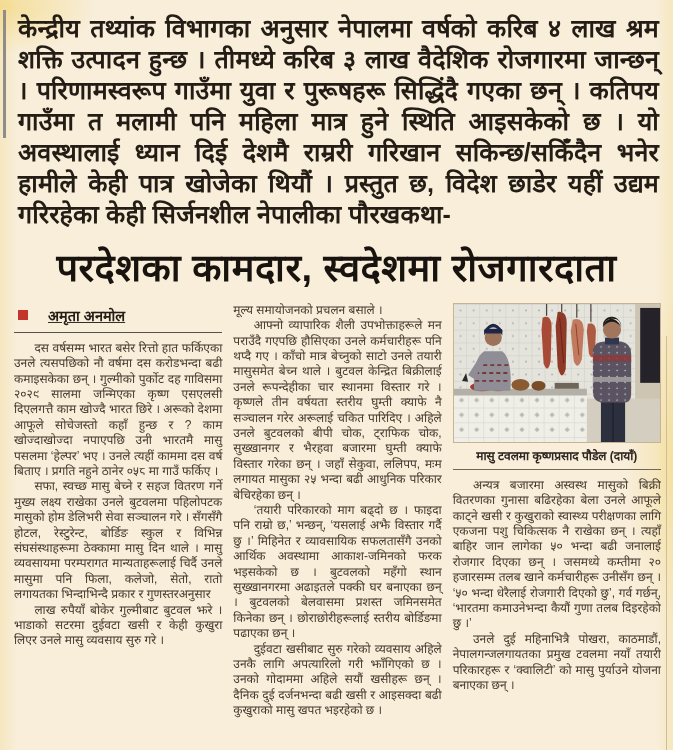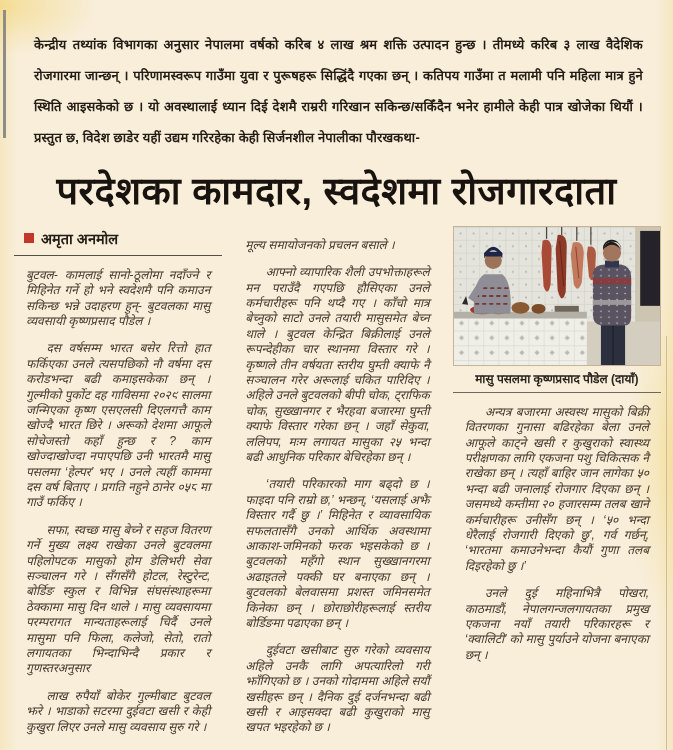--- a/index.html
+++ b/index.html
@@ -9,38 +9,38 @@
     background:
       radial-gradient(ellipse 130px 70px at 6px 6px, rgba(240,204,80,.45), transparent 70%),
       radial-gradient(ellipse 60px 220px at 671px 460px, rgba(240,208,96,.35), transparent 75%),
       linear-gradient(90deg, rgba(238,206,96,.22), transparent 2.5%, transparent 97.5%, rgba(238,206,96,.22)),
       #f8eeda;
     color:#37302a;position:relative;
   }
   .left-rule{position:absolute;left:3px;top:10px;width:3px;height:128px;background:#8e8d89;}
   .right-edge-line{position:absolute;right:6px;top:336px;width:1px;height:414px;background:#cfbd9a;}
   .intro{
-    margin:16px;padding:13px 14px 0 18px;
-    font-size:13px;line-height:31px;font-weight:700;
+    margin:0;padding:13px 14px 0 18px;
+    font-size:25px;line-height:31px;font-weight:700;
     text-align:justify;color:#241d15;letter-spacing:.2px;
   }
   .headline{
     margin:17px 8px 8px 8px;
     font-size:38px;line-height:1.15;font-weight:700;
     text-align:center;color:#18130e;letter-spacing:.5px;
   }
   .columns{display:flex;gap:11px;padding:4px 12px 0 14px;align-items:flex-start;}
   .col{flex:1 1 0;min-width:0;}
-  .byline{display:flex;align-items:center;gap:7px;margin:2px 0 0 10px;}
+  .byline{display:flex;align-items:center;gap:20px;margin:2px 0 0 4px;text-decoration:underline;}
   .bullet{width:10px;height:10px;background:#c2372a;display:inline-block;flex:0 0 auto;}
   .byline-name{font-weight:700;font-size:14.5px;color:#241d15;}
   .byline-rule{border-bottom:1.5px solid #55504a;margin:7px 0 8px 0;}
   .body-p{
-    margin:12px;font-size:12px;line-height:15.4px;
-    text-align:justify;color:#453a2e;font-style:italic;
+    margin:0;font-size:12px;line-height:15.4px;
+    text-align:justify;color:#453a2e;
   }
   .indent{text-indent:1.7em;}
   figure{margin:0;}
   .photo{
     width:100%;height:140px;border:1px solid #c7b395;
     box-sizing:border-box;background:#ddd;overflow:hidden;
   }
   .photo svg{display:block;width:100%;height:100%;}
   figcaption{
     text-align:center;font-weight:700;font-size:12px;
@@ -60,21 +60,20 @@
   <h1 class="headline">परदेशका कामदार, स्वदेशमा रोजगारदाता</h1>
 
   <div class="columns">
 
     <div class="col">
       <div class="byline">
         <span class="bullet"></span>
         <span class="byline-name">अमृता अनमोल</span>
       </div>
       <div class="byline-rule"></div>
-      <p class="body-p">बुटवल- कामलाई सानो-ठूलोमा नदाँज्ने र मिहिनेत गर्ने हो भने स्वदेशमै पनि कमाउन सकिन्छ भन्ने उदाहरण हुन्- बुटवलका मासु व्यवसायी कृष्णप्रसाद पौडेल ।</p>
       <p class="body-p indent">दस वर्षसम्म भारत बसेर रित्तो हात फर्किएका उनले त्यसपछिको नौ वर्षमा दस करोडभन्दा बढी कमाइसकेका छन् । गुल्मीको पुर्कोट दह गाविसमा २०२९ सालमा जन्मिएका कृष्ण एसएलसी दिएलगत्तै काम खोज्दै भारत छिरे । अरूको देशमा आफूले सोचेजस्तो कहाँ हुन्छ र ? काम खोज्दाखोज्दा नपाएपछि उनी भारतमै मासु पसलमा ‘हेल्पर’ भए । उनले त्यहीं काममा दस वर्ष बिताए । प्रगति नहुने ठानेर ०५८ मा गाउँ फर्किए ।</p>
       <p class="body-p indent">सफा, स्वच्छ मासु बेच्ने र सहज वितरण गर्ने मुख्य लक्ष्य राखेका उनले बुटवलमा पहिलोपटक मासुको होम डेलिभरी सेवा सञ्चालन गरे । सँगसँगै होटल, रेस्टुरेन्ट, बोर्डिङ स्कुल र विभिन्न संघसंस्थाहरूमा ठेक्कामा मासु दिन थाले । मासु व्यवसायमा परम्परागत मान्यताहरूलाई चिर्दै उनले मासुमा पनि फिला, कलेजो, सेतो, रातो लगायतका भिन्दाभिन्दै प्रकार र गुणस्तरअनुसार</p>
       <p class="body-p indent">लाख रुपैयाँ बोकेर गुल्मीबाट बुटवल झरे । भाडाको सटरमा दुईवटा खसी र केही कुखुरा लिएर उनले मासु व्यवसाय सुरु गरे ।</p>
     </div>
 
     <div class="col">
       <p class="body-p">मूल्य समायोजनको प्रचलन बसाले ।</p>
       <p class="body-p indent">आफ्नो व्यापारिक शैली उपभोक्ताहरूले मन पराउँदै गएपछि हौसिएका उनले कर्मचारीहरू पनि थप्दै गए । काँचो मात्र बेच्नुको साटो उनले तयारी मासुसमेत बेच्न थाले । बुटवल केन्द्रित बिक्रीलाई उनले रूपन्देहीका चार स्थानमा विस्तार गरे । कृष्णले तीन वर्षयता स्तरीय घुम्ती क्याफे नै सञ्चालन गरेर अरूलाई चकित पारिदिए । अहिले उनले बुटवलको बीपी चोक, ट्राफिक चोक, सुख्खानगर र भैरहवा बजारमा घुम्ती क्याफे विस्तार गरेका छन् । जहाँ सेकुवा, ललिपप, मःम लगायत मासुका २५ भन्दा बढी आधुनिक परिकार बेचिरहेका छन् ।</p>
       <p class="body-p indent">‘तयारी परिकारको माग बढ्दो छ । फाइदा पनि राम्रो छ,’ भन्छन्, ‘यसलाई अझै विस्तार गर्दै छु ।’ मिहिनेत र व्यावसायिक सफलतासँगै उनको आर्थिक अवस्थामा आकाश-जमिनको फरक भइसकेको छ । बुटवलको महँगो स्थान सुख्खानगरमा अढाइतले पक्की घर बनाएका छन् । बुटवलको बेलवासमा प्रशस्त जमिनसमेत किनेका छन् । छोराछोरीहरूलाई स्तरीय बोर्डिङमा पढाएका छन् ।</p>
       <p class="body-p indent">दुईवटा खसीबाट सुरु गरेको व्यवसाय अहिले उनकै लागि अपत्यारिलो गरी झाँगिएको छ । उनको गोदाममा अहिले सयौं खसीहरू छन् । दैनिक दुई दर्जनभन्दा बढी खसी र आइसक्दा बढी कुखुराको मासु खपत भइरहेको छ ।</p>
@@ -149,21 +148,21 @@
               <path d="M138 46 Q140 38 150 38 L166 38 Q176 40 176 50 L176 92 Q176 100 168 100 L146 100 Q138 98 138 90 Z" fill="url(#knit)"></path>
               <rect x="138" y="52" width="38" height="6" fill="#8f3a3a" opacity="0.85"></rect>
               <rect x="138" y="74" width="38" height="5" fill="#c9c4bf" opacity="0.6"></rect>
               <rect x="150" y="34" width="14" height="7" fill="#30364c"></rect>
               <circle cx="157" cy="26" r="9" fill="#a1765c"></circle>
               <path d="M148 24 Q150 14 158 15 Q166 15 166 24 L166 20 Q162 12 156 13 Q149 14 148 21 Z" fill="#1c1a18"></path>
               <path d="M148 23 Q157 13 166 23 Q162 15 156 15 Q150 16 148 23" fill="#1c1a18"></path>
             </g>
           </svg>
         </div>
-        <figcaption>मासु पसलमा कृष्णप्रसाद पौडेल (दायाँ)</figcaption>
+        <figcaption>मासु टवलमा कृष्णप्रसाद पौडेल (दायाँ)</figcaption>
       </figure>
       <div class="caption-rule"></div>
       <p class="body-p indent">अन्यत्र बजारमा अस्वस्थ मासुको बिक्री वितरणका गुनासा बढिरहेका बेला उनले आफूले काट्ने खसी र कुखुराको स्वास्थ्य परीक्षणका लागि एकजना पशु चिकित्सक नै राखेका छन् । त्यहाँ बाहिर जान लागेका ५० भन्दा बढी जनालाई रोजगार दिएका छन् । जसमध्ये कम्तीमा २० हजारसम्म तलब खाने कर्मचारीहरू उनीसँग छन् । ‘५० भन्दा धेरैलाई रोजगारी दिएको छु’, गर्व गर्छन्, ‘भारतमा कमाउनेभन्दा कैयौं गुणा तलब दिइरहेको छु ।’</p>
-      <p class="body-p indent">उनले दुई महिनाभित्रै पोखरा, काठमाडौं, नेपालगन्जलगायतका प्रमुख एकजना नयाँ तयारी परिकारहरू र ‘क्वालिटी’ को मासु पुर्याउने योजना बनाएका छन् ।</p>
+      <p class="body-p indent">उनले दुई महिनाभित्रै पोखरा, काठमाडौं, नेपालगन्जलगायतका प्रमुख टवलमा नयाँ तयारी परिकारहरू र ‘क्वालिटी’ को मासु पुर्याउने योजना बनाएका छन् ।</p>
     </div>
 
   </div>
 </div>
 
 </body></html>

